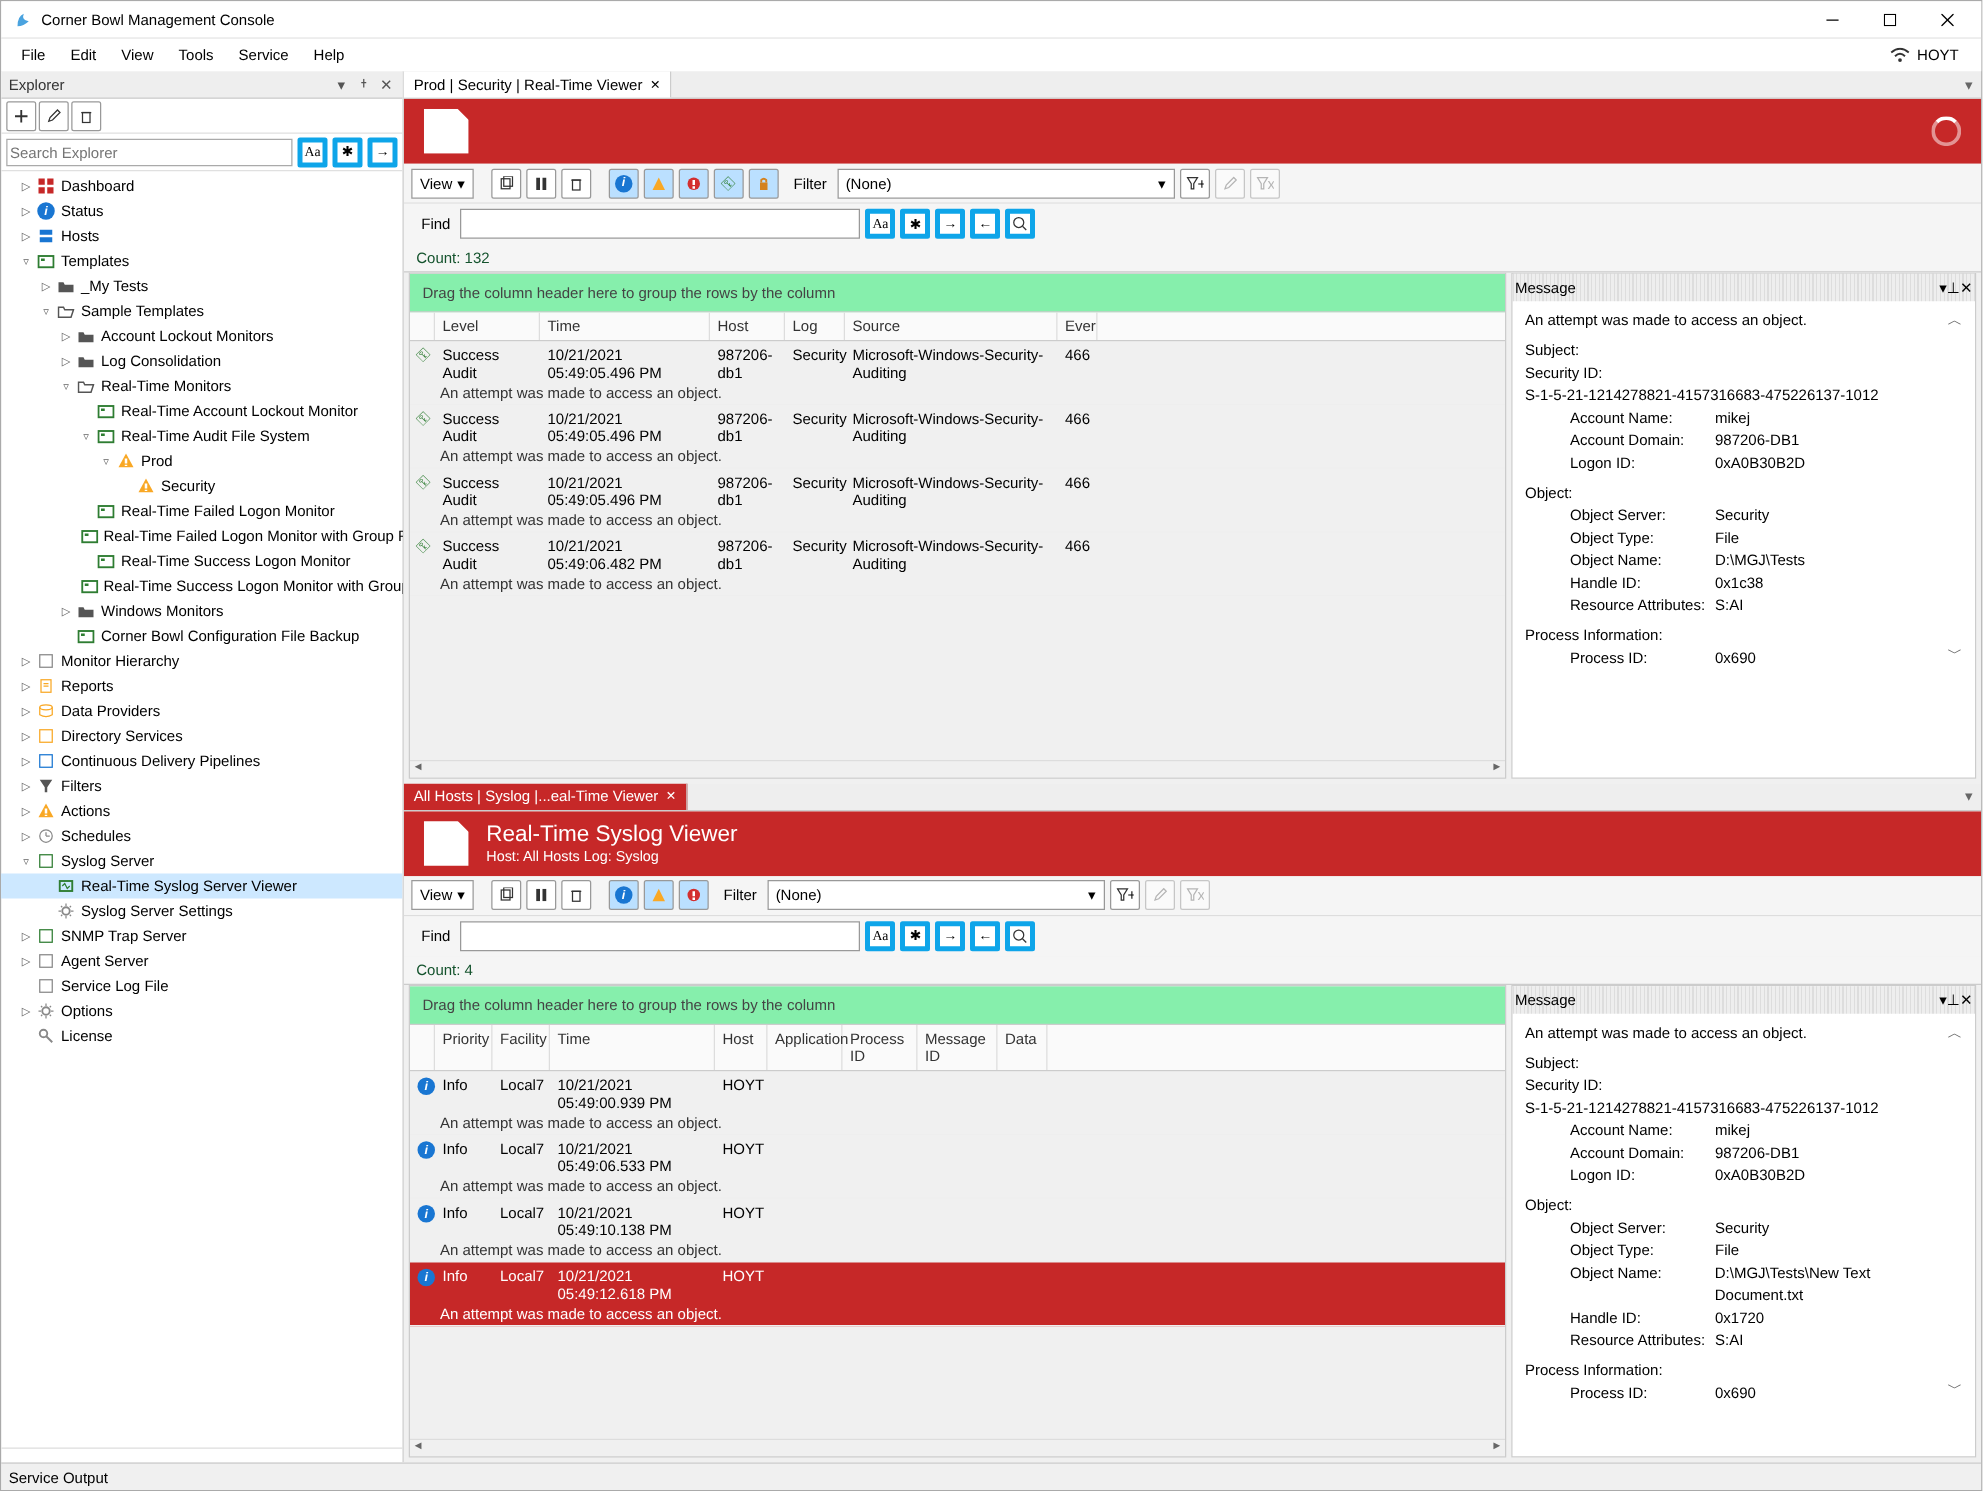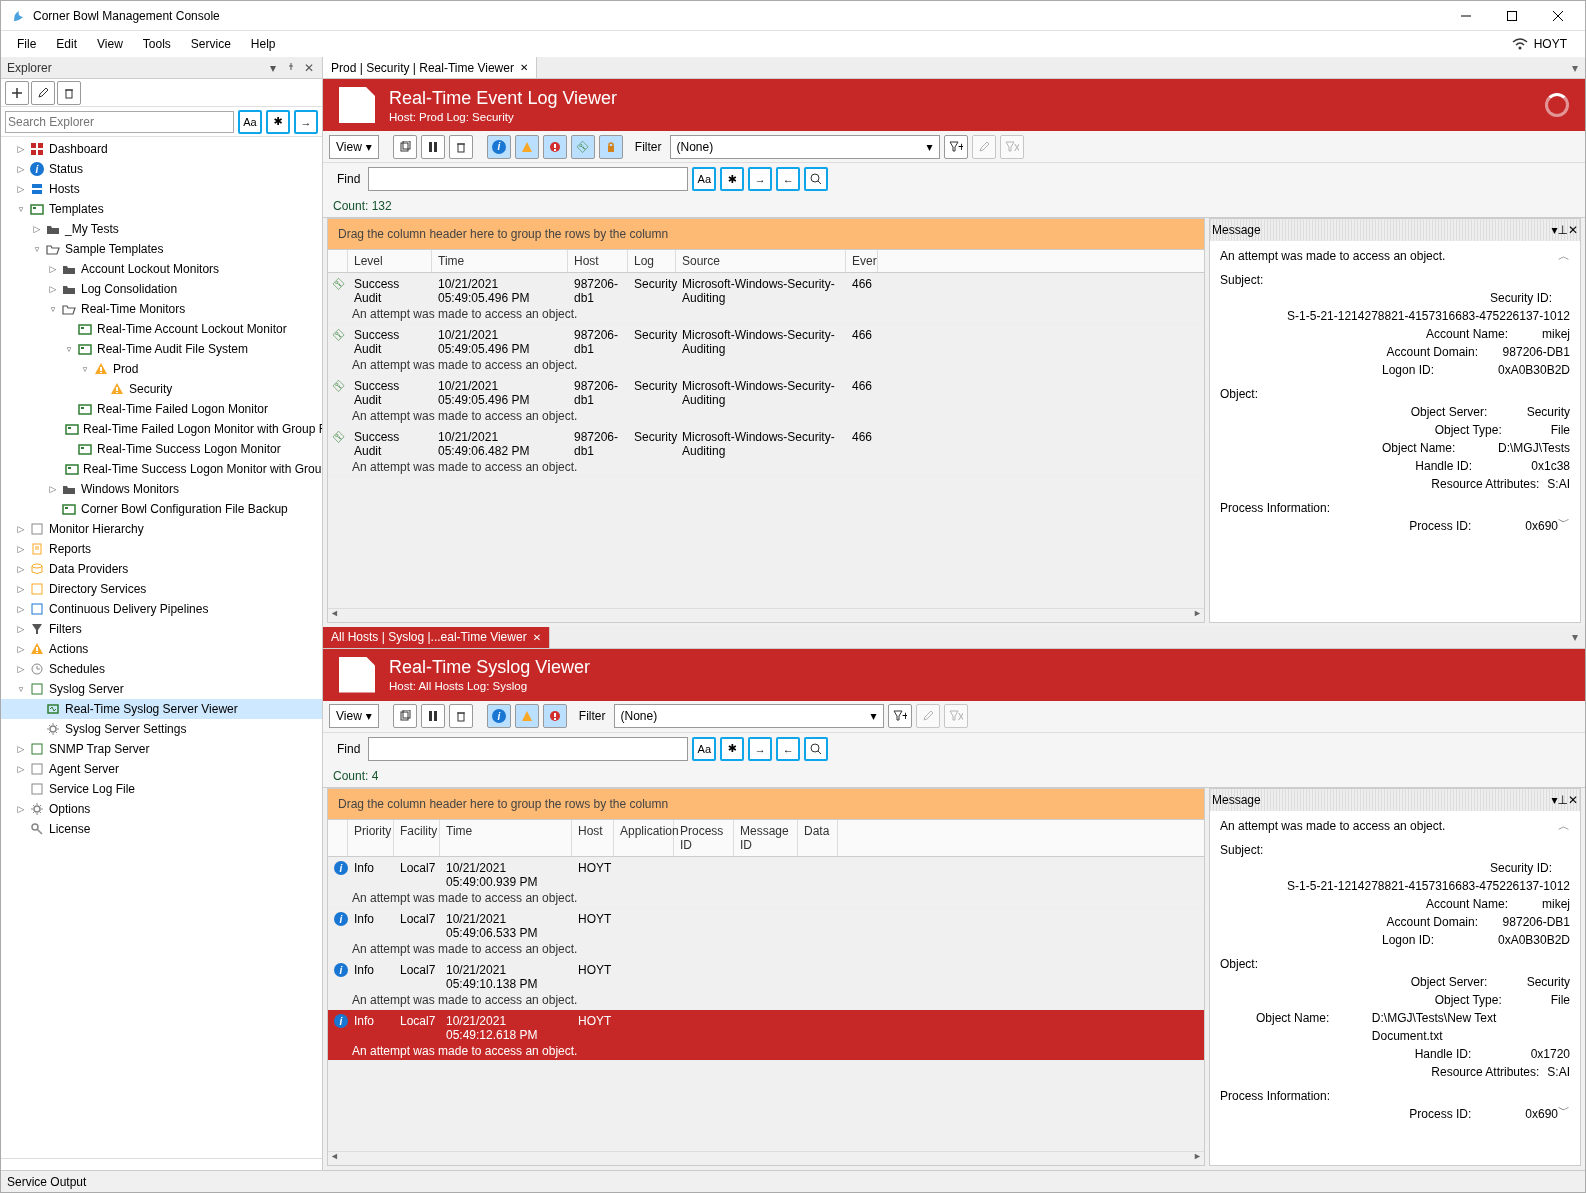--- a/index.html
+++ b/index.html
@@ -16,21 +16,21 @@
 .menubar .user { margin-right: 12px; font-weight: 400; }
 .main { flex: 1; display: flex; overflow: hidden; }
 .explorer { width: 322px; display: flex; flex-direction: column; border-right: 1px solid #ccc; background: #fff; }
 .panel-header { height: 22px; background: #eee; border-bottom: 1px solid #ccc; display: flex; align-items: center; padding: 0 6px; font-size: 12px; color: #333; }
 .panel-header .sp { flex: 1; }
 .panel-header .hb { width: 14px; height: 14px; margin-left: 4px; display: flex; align-items: center; justify-content: center; cursor: pointer; color: #555; }
 .explorer-tb { height: 28px; display: flex; align-items: center; padding: 2px 4px; gap: 2px; border-bottom: 1px solid #e0e0e0; }
 .tb-btn { width: 24px; height: 24px; border: 1px solid #999; background: #fff; display: flex; align-items: center; justify-content: center; cursor: pointer; border-radius: 2px; }
 .search-row { height: 30px; display: flex; align-items: center; padding: 2px 4px; gap: 4px; border-bottom: 1px solid #e0e0e0; }
 .search-row input { flex: 1; height: 22px; border: 1px solid #aaa; padding: 0 2px; font-size: 12px; }
-.sq-btn { width: 24px; height: 24px; border: 2px solid #0ea5e9; background: #fff; display: flex; align-items: center; justify-content: center; cursor: pointer; border-radius: 2px; font-size: 11px; }
+.sq-btn { width: 24px; height: 24px; border: 4px solid #0ea5e9; background: #fff; display: flex; align-items: center; justify-content: center; cursor: pointer; border-radius: 2px; font-size: 11px; font-family: Liberation Serif, serif; }
 .tree { flex: 1; overflow: auto; padding: 2px 0; }
 .tree-scroll { height: 12px; border-top: 1px solid #ddd; }
 .tree-row { display: flex; align-items: center; height: 20px; padding: 0 4px; white-space: nowrap; cursor: pointer; }
 .tree-row.selected { background: #cde8ff; }
 .tree-row .exp { width: 12px; height: 12px; display: flex; align-items: center; justify-content: center; color: #666; font-size: 9px; margin-right: 2px; }
 .tree-row .ic { width: 16px; height: 16px; margin-right: 4px; display: flex; align-items: center; justify-content: center; font-size: 12px; }
 .tree-row .lbl { font-size: 12px; }
 .ind1 { padding-left: 14px; } .ind2 { padding-left: 30px; } .ind3 { padding-left: 46px; }
 .ind4 { padding-left: 62px; } .ind5 { padding-left: 78px; } .ind6 { padding-left: 94px; }
 .right { flex: 1; display: flex; flex-direction: column; overflow: hidden; }
@@ -50,41 +50,41 @@
 .ib { width: 24px; height: 24px; border: 1px solid #999; background: #fff; display: flex; align-items: center; justify-content: center; cursor: pointer; border-radius: 2px; }
 .ib.blue { background: #bbe0ff; }
 .ib.disabled { opacity: 0.5; }
 .filter-select { flex: 1; height: 24px; border: 1px solid #999; padding: 0 6px; background: #fff; display: flex; align-items: center; justify-content: space-between; max-width: 270px; font-size: 12px; }
 .flabel { font-size: 12px; margin: 0 4px 0 8px; }
 .find-row { height: 32px; display: flex; align-items: center; padding: 2px 6px; gap: 4px; background: #f5f5f5; }
 .find-row input { width: 320px; height: 24px; border: 1px solid #999; padding: 0 6px; }
 .count-row { padding: 4px 10px; font-size: 12px; color: #14532d; background: #f5f5f5; }
 .grid-area { flex: 1; display: flex; overflow: hidden; border-top: 1px solid #ccc; }
 .grid-left { flex: 1; display: flex; flex-direction: column; overflow: hidden; border: 1px solid #ccc; margin: 0 4px 4px 4px; }
-.group-hint { padding: 8px 10px; color: #444; border-bottom: 1px solid #ccc; font-size: 12px; background: #fdba74; }
+.group-hint { padding: 8px 10px; color: #444; border-bottom: 1px solid #ccc; font-size: 12px; background: #86efac; }
 .ghdr { display: flex; background: #fafafa; border-bottom: 1px solid #ccc; }
 .ghdr .gc { padding: 4px 6px; border-right: 1px solid #ddd; font-size: 12px; color: #333; }
 .grows { flex: 1; overflow: auto; }
 .grow { border-bottom: 1px solid #eee; padding: 2px 0; }
 .grow.sel { background: #c62828; color: #fff; }
 .gr1 { display: flex; }
 .gr1 .gc { padding: 2px 6px; font-size: 12px; }
 .gr2 { padding: 0 6px 0 24px; font-size: 12px; color: #333; }
 .grow.sel .gr2 { color: #fff; }
 .key-ic { color: #2e7d32; transform: rotate(-45deg); display: inline-block; }
 .info-ic { width: 14px; height: 14px; border-radius: 50%; background: #1976d2; color: #fff; display: inline-flex; align-items: center; justify-content: center; font-size: 10px; font-weight: bold; font-style: italic; }
 .hscroll { height: 14px; border-top: 1px solid #ddd; background: #f0f0f0; position: relative; }
 .hscroll::before { content: '◄'; position: absolute; left: 2px; top: -1px; font-size: 9px; color: #666; }
 .hscroll::after { content: '►'; position: absolute; right: 2px; top: -1px; font-size: 9px; color: #666; }
 .msg-panel { width: 372px; display: flex; flex-direction: column; border: 1px solid #ccc; margin: 0 4px 4px 0; background: #fff; }
 .msg-hdr { height: 22px; background: repeating-linear-gradient(90deg, #ddd 0, #ddd 1px, #eee 1px, #eee 3px); display: flex; align-items: center; padding: 0 2px; font-size: 11px; }
 .msg-hdr .sp { flex: 1; }
 .msg-body { flex: 1; overflow: auto; padding: 6px 10px; font-size: 12px; line-height: 1.5; }
 .msg-body .sect { margin-top: 6px; }
-.msg-body .kv { display: flex; margin-left: 36px; justify-content: flex-end; }
+.msg-body .kv { display: flex; margin-left: 36px; }
 .msg-body .kv .k { width: 116px; }
 .msg-body .chev-up { float: right; color: #666; }
 .statusbar { height: 22px; border-top: 1px solid #ccc; background: #f0f0f0; display: flex; align-items: center; padding: 0 6px; font-size: 12px; }
 svg { display: block; }
 
 .eg .c-lvl{width:84px;} .eg .c-time{width:136px;} .eg .c-host{width:60px;} .eg .c-log{width:48px;} .eg .c-src{width:170px;} .eg .c-evt{width:32px;}
 .eg .c-ic{width:20px; text-align:center;}
 
 .sg .c-pri{width:46px;} .sg .c-fac{width:46px;} .sg .c-time{width:132px;} .sg .c-host{width:42px;}
 .sg .c-app{width:60px;} .sg .c-pid{width:60px;} .sg .c-mid{width:64px;} .sg .c-data{width:40px;}
@@ -527,24 +527,20 @@
       <div class="viewer-tabs">
         <div class="vtab">
           <span>Prod | Security | Real-Time Viewer</span>
           <span class="x">✕</span>
         </div>
         <div class="chev">▾</div>
       </div>
       <div class="viewer" style="flex:1.05">
         <div class="viewer-banner">
           <div class="file-ic"></div>
-          <div>
-            <div class="vt1">Real-Time Event Log Viewer</div>
-            <div class="vt2">Host: Prod  Log: Security</div>
-          </div>
           <div class="spin"></div>
         </div>
         <div class="viewer-tb">
           <div class="view-drop">
               <span>View</span> 
               <span>▾</span>
             </div>
           <div style="width:6px"></div>
           <div class="ib">
               <svg width="12" height="12">

